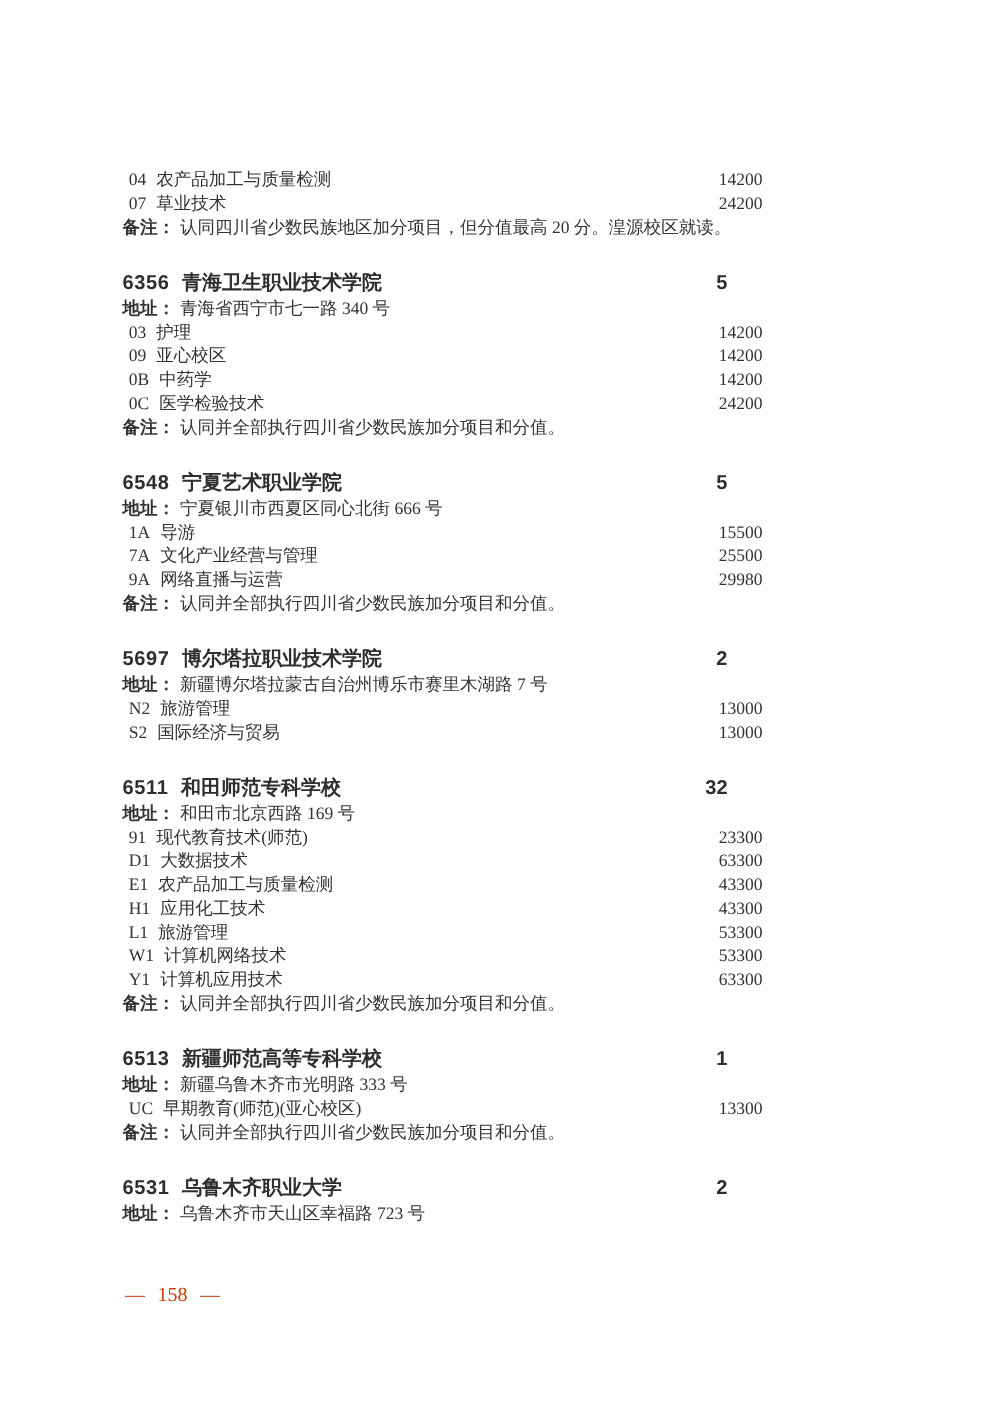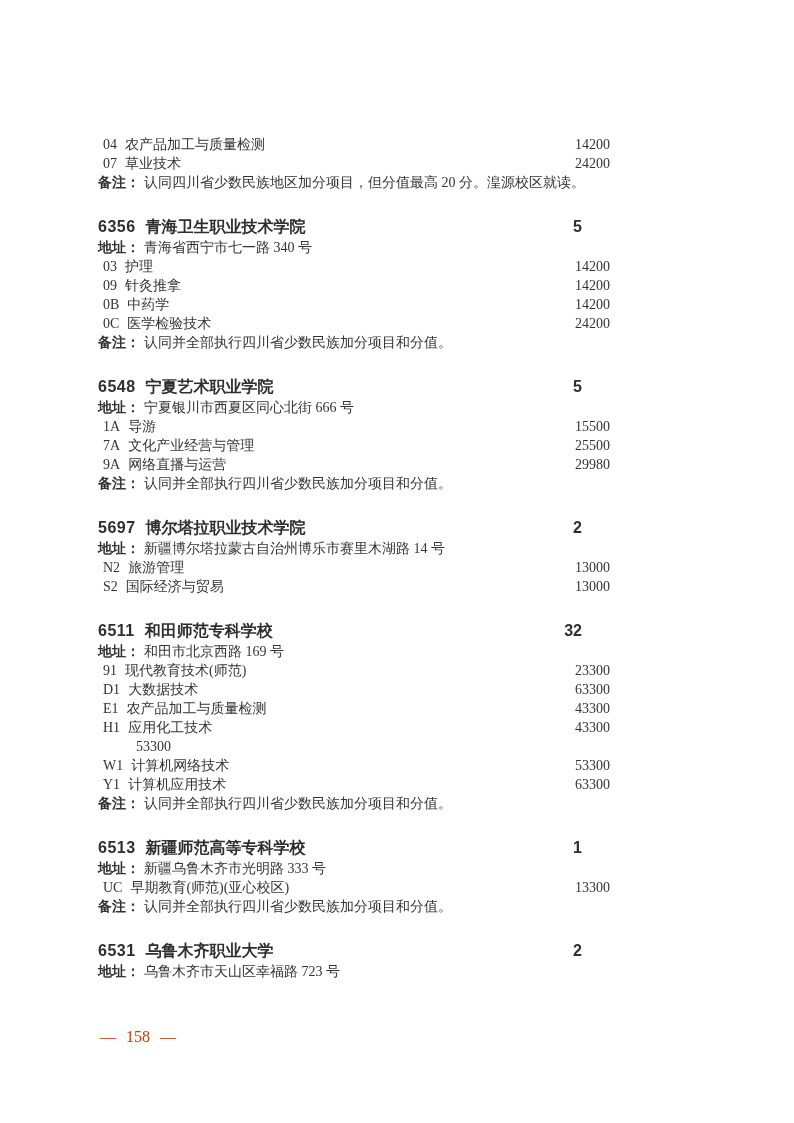--- a/index.html
+++ b/index.html
@@ -103,21 +103,21 @@
     <div class="addr-row">
       <span class="label">地址：</span><span class="addr-text">青海省西宁市七一路 340 号</span>
     </div>
     <div class="course-rows">
           <div class="course-row">
     <span class="course-main"><span class="course-code">03</span><span class="course-name">护理</span></span>
     <span class="cell count">1</span>
     <span class="cell fee">4200</span>
   </div>
           <div class="course-row">
-    <span class="course-main"><span class="course-code">09</span><span class="course-name">针灸推拿</span></span>
+    <span class="course-main"><span class="course-code">09</span><span class="course-name">亚心校区</span></span>
     <span class="cell count">1</span>
     <span class="cell fee">4200</span>
   </div>
           <div class="course-row">
     <span class="course-main"><span class="course-code">0B</span><span class="course-name">中药学</span></span>
     <span class="cell count">1</span>
     <span class="cell fee">4200</span>
   </div>
           <div class="course-row">
     <span class="course-main"><span class="course-code">0C</span><span class="course-name">医学检验技术</span></span>
@@ -159,21 +159,21 @@
       <span class="label">备注：</span><span class="remark-text">认同并全部执行四川省少数民族加分项目和分值。</span>
     </div>
   </section>
       <section class="school-block">
     <div class="school-header">
       <span class="school-title"><span class="school-code">5697</span><span class="school-name">博尔塔拉职业技术学院</span></span>
       <span class="cell count">2</span>
       <span class="cell fee"></span>
     </div>
     <div class="addr-row">
-      <span class="label">地址：</span><span class="addr-text">新疆博尔塔拉蒙古自治州博乐市赛里木湖路 14 号</span>
+      <span class="label">地址：</span><span class="addr-text">新疆博尔塔拉蒙古自治州博乐市赛里木湖路 7 号</span>
     </div>
     <div class="course-rows">
           <div class="course-row">
     <span class="course-main"><span class="course-code">N2</span><span class="course-name">旅游管理</span></span>
     <span class="cell count">1</span>
     <span class="cell fee">3000</span>
   </div>
           <div class="course-row">
     <span class="course-main"><span class="course-code">S2</span><span class="course-name">国际经济与贸易</span></span>
     <span class="cell count">1</span>
@@ -205,20 +205,21 @@
     <span class="course-main"><span class="course-code">E1</span><span class="course-name">农产品加工与质量检测</span></span>
     <span class="cell count">4</span>
     <span class="cell fee">3300</span>
   </div>
           <div class="course-row">
     <span class="course-main"><span class="course-code">H1</span><span class="course-name">应用化工技术</span></span>
     <span class="cell count">4</span>
     <span class="cell fee">3300</span>
   </div>
           <div class="course-row">
+    <span class="course-main"><span class="course-code">L1</span><span class="course-name">旅游管理</span></span>
     <span class="cell count">5</span>
     <span class="cell fee">3300</span>
   </div>
           <div class="course-row">
     <span class="course-main"><span class="course-code">W1</span><span class="course-name">计算机网络技术</span></span>
     <span class="cell count">5</span>
     <span class="cell fee">3300</span>
   </div>
           <div class="course-row">
     <span class="course-main"><span class="course-code">Y1</span><span class="course-name">计算机应用技术</span></span>

